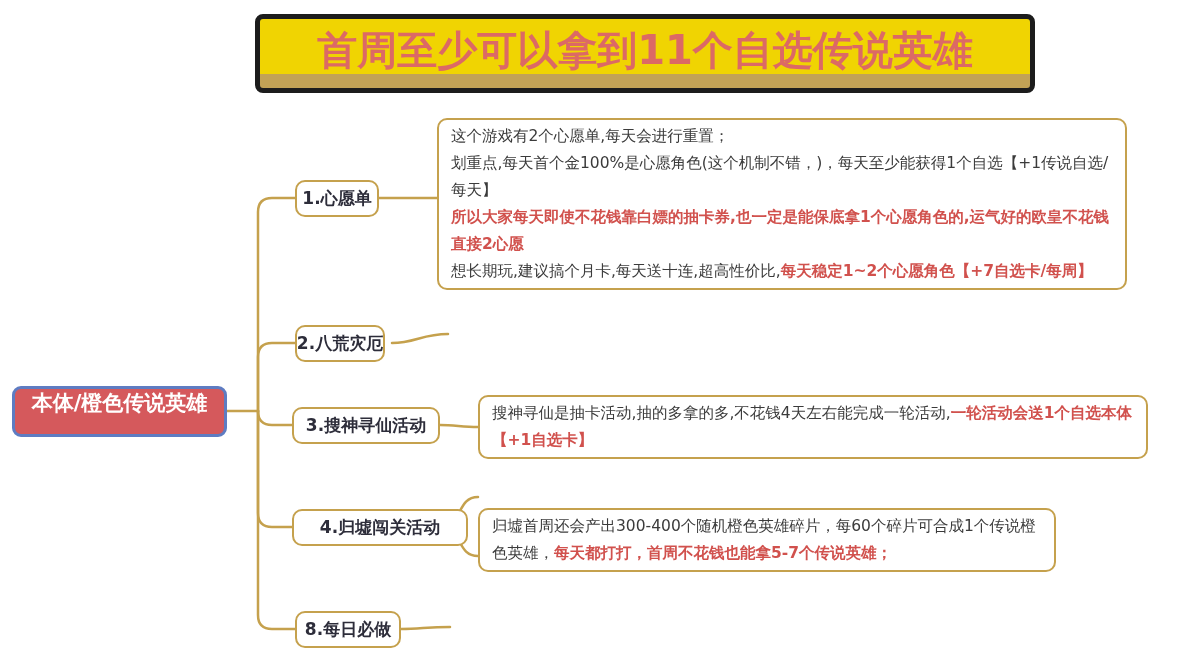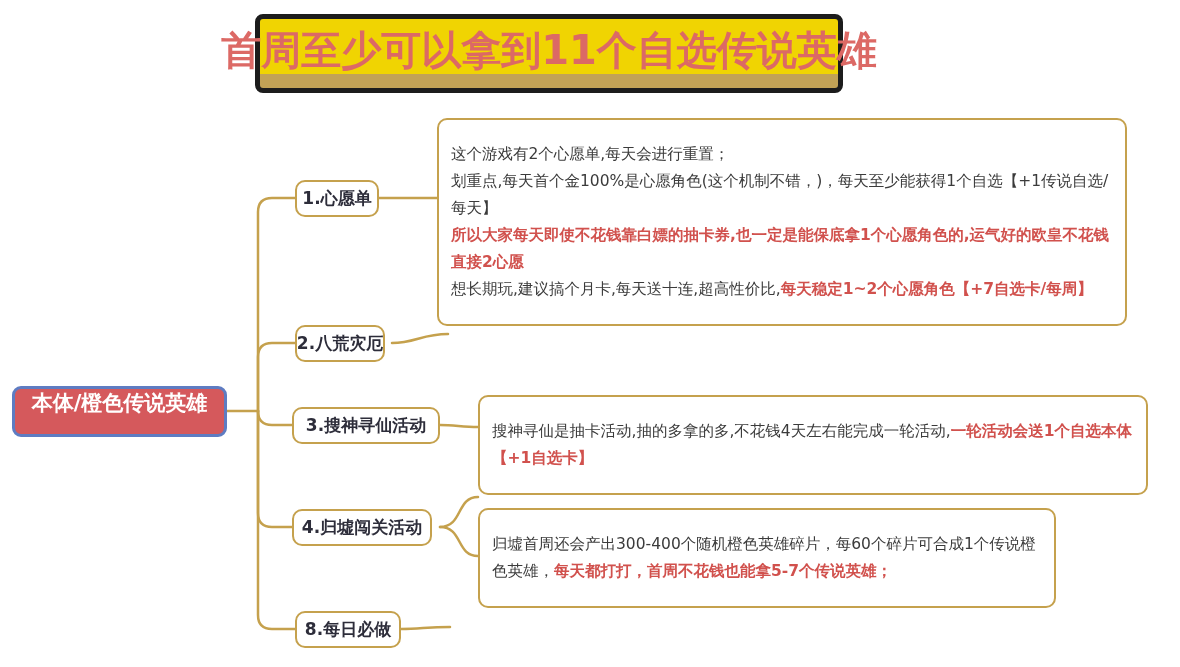--- a/index.html
+++ b/index.html
@@ -10,21 +10,21 @@
   }
   html,body{margin:0;padding:0;background:var(--bg);}
   .canvas{
     position:relative;width:1180px;height:667px;overflow:hidden;
     background:var(--bg);
     font-family:"DejaVu Sans","Liberation Sans",sans-serif;
   }
   .connectors{position:absolute;left:0;top:0;width:1180px;height:667px;}
   .connectors path{fill:none;stroke:var(--gold);stroke-width:2.5;stroke-linecap:round;}
   .title{
-    position:absolute;left:255px;top:14px;width:588px;height:79px;
+    position:absolute;left:255px;top:14px;width:780px;height:79px;
     box-sizing:border-box;border:5px solid var(--title-border);border-radius:8px;
     background:linear-gradient(to bottom, var(--title-yellow) 0 80%, var(--title-yellow-dark) 80% 100%);
     display:flex;align-items:center;justify-content:center;
   }
   .title span{
     color:var(--title-text);font-size:40px;font-weight:bold;white-space:nowrap;
     transform:translateY(-3px);
   }
   .root{
     position:absolute;left:12px;top:386px;width:215px;height:51px;
@@ -35,25 +35,25 @@
   .root span{color:var(--root-text);font-size:21px;font-weight:bold;white-space:nowrap;}
   .blabel{
     position:absolute;height:37px;box-sizing:border-box;background:#fff;
     border:2.5px solid var(--gold);border-radius:10px;
     display:flex;align-items:center;justify-content:center;
     color:var(--label-text);font-size:17px;font-weight:600;white-space:nowrap;
   }
   .lab1{left:295px;top:180px;width:84px;}
   .lab2{left:295px;top:325px;width:90px;}
   .lab3{left:292px;top:407px;width:148px;}
-  .lab4{left:292px;top:509px;width:140px;}
+  .lab4{left:292px;top:509px;width:176px;}
   .lab5{left:295px;top:611px;width:106px;}
   .tbox{
     position:absolute;box-sizing:border-box;background:#fff;
-    border:2.5px solid var(--gold);border-radius:10px;padding:21px 12px;
+    border:2.5px solid var(--gold);border-radius:10px;padding:3px 12px;
     font-size:15.5px;line-height:27px;color:var(--body-text);
     white-space:pre-wrap;word-break:break-all;
   }
   .tbox .red{color:var(--red-text);font-weight:bold;}
   .box1{left:437px;top:118px;width:690px;}
   .box2{left:448px;top:289px;width:683px;}
   .box3{left:478px;top:395px;width:670px;}
   .box4a{left:478px;top:477px;width:616px;}
   .box4b{left:478px;top:508px;width:578px;}
   .box5{left:450px;top:598px;width:694px;}

